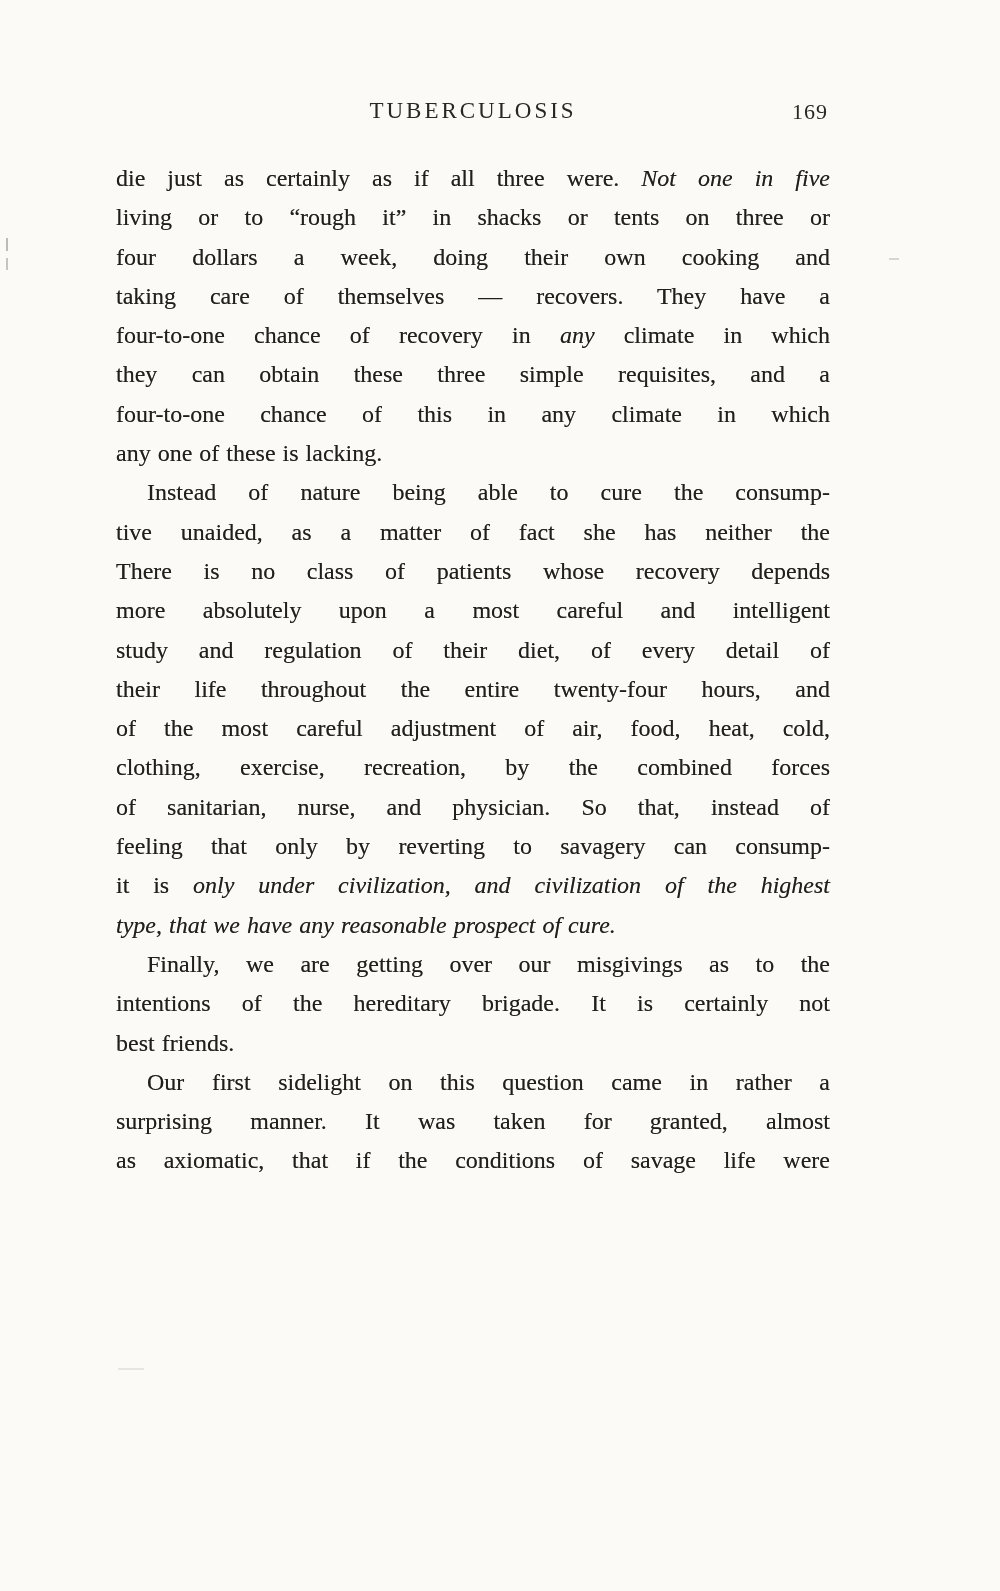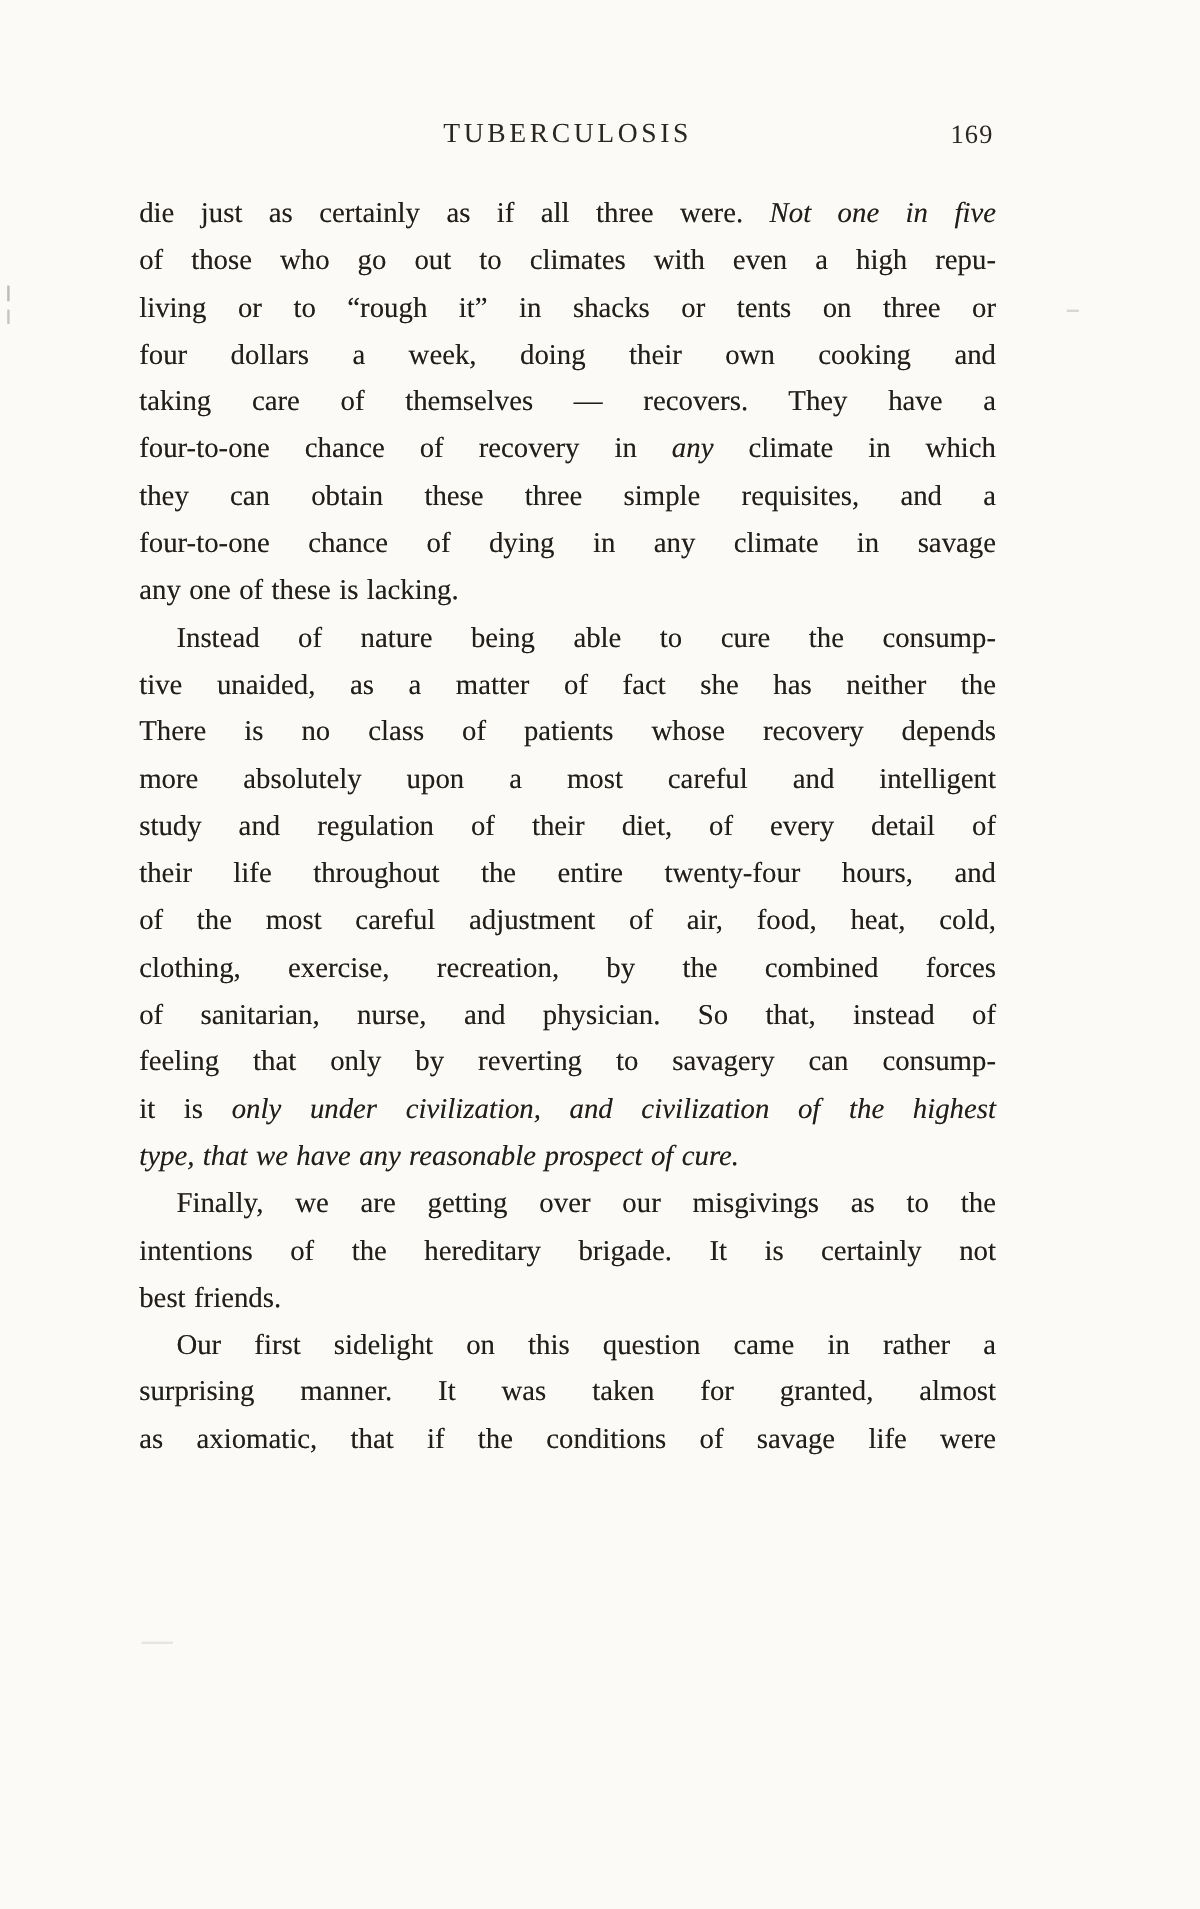--- a/index.html
+++ b/index.html
@@ -80,27 +80,26 @@
   <div class="artifact smudge-bottom"></div>
 
   <div class="content">
     <div class="header">
       <div class="header-title">TUBERCULOSIS</div>
       <div class="page-number">169</div>
     </div>
     <div class="text-block">
         <div class="paragraph">
           <div class="line"><span class="">die just as certainly as if all three were. </span><span class="italic">Not one in five</span></div>
-          <div class="line"><span class="">of those who go out to climates with even a high repu-</span></div>
           <div class="line"><span class="">living or to “rough it” in shacks or tents on three or</span></div>
           <div class="line"><span class="">four dollars a week, doing their own cooking and</span></div>
           <div class="line"><span class="">taking care of themselves — recovers. They have a</span></div>
           <div class="line"><span class="">four-to-one chance of recovery in </span><span class="italic">any</span><span class=""> climate in which</span></div>
           <div class="line"><span class="">they can obtain these three simple requisites, and a</span></div>
-          <div class="line"><span class="">four-to-one chance of dying in any climate in savage</span></div>
+          <div class="line"><span class="">four-to-one chance of this in any climate in which</span></div>
           <div class="line no-justify"><span class="">any one of these is lacking.</span></div>
         </div>
         <div class="paragraph">
           <div class="line indent"><span class="">Instead of nature being able to cure the consump-</span></div>
           <div class="line"><span class="">tive unaided, as a matter of fact she has neither the</span></div>
           <div class="line"><span class="">There is no class of patients whose recovery depends</span></div>
           <div class="line"><span class="">more absolutely upon a most careful and intelligent</span></div>
           <div class="line"><span class="">study and regulation of their diet, of every detail of</span></div>
           <div class="line"><span class="">their life throughout the entire twenty-four hours, and</span></div>
           <div class="line"><span class="">of the most careful adjustment of air, food, heat, cold,</span></div>

